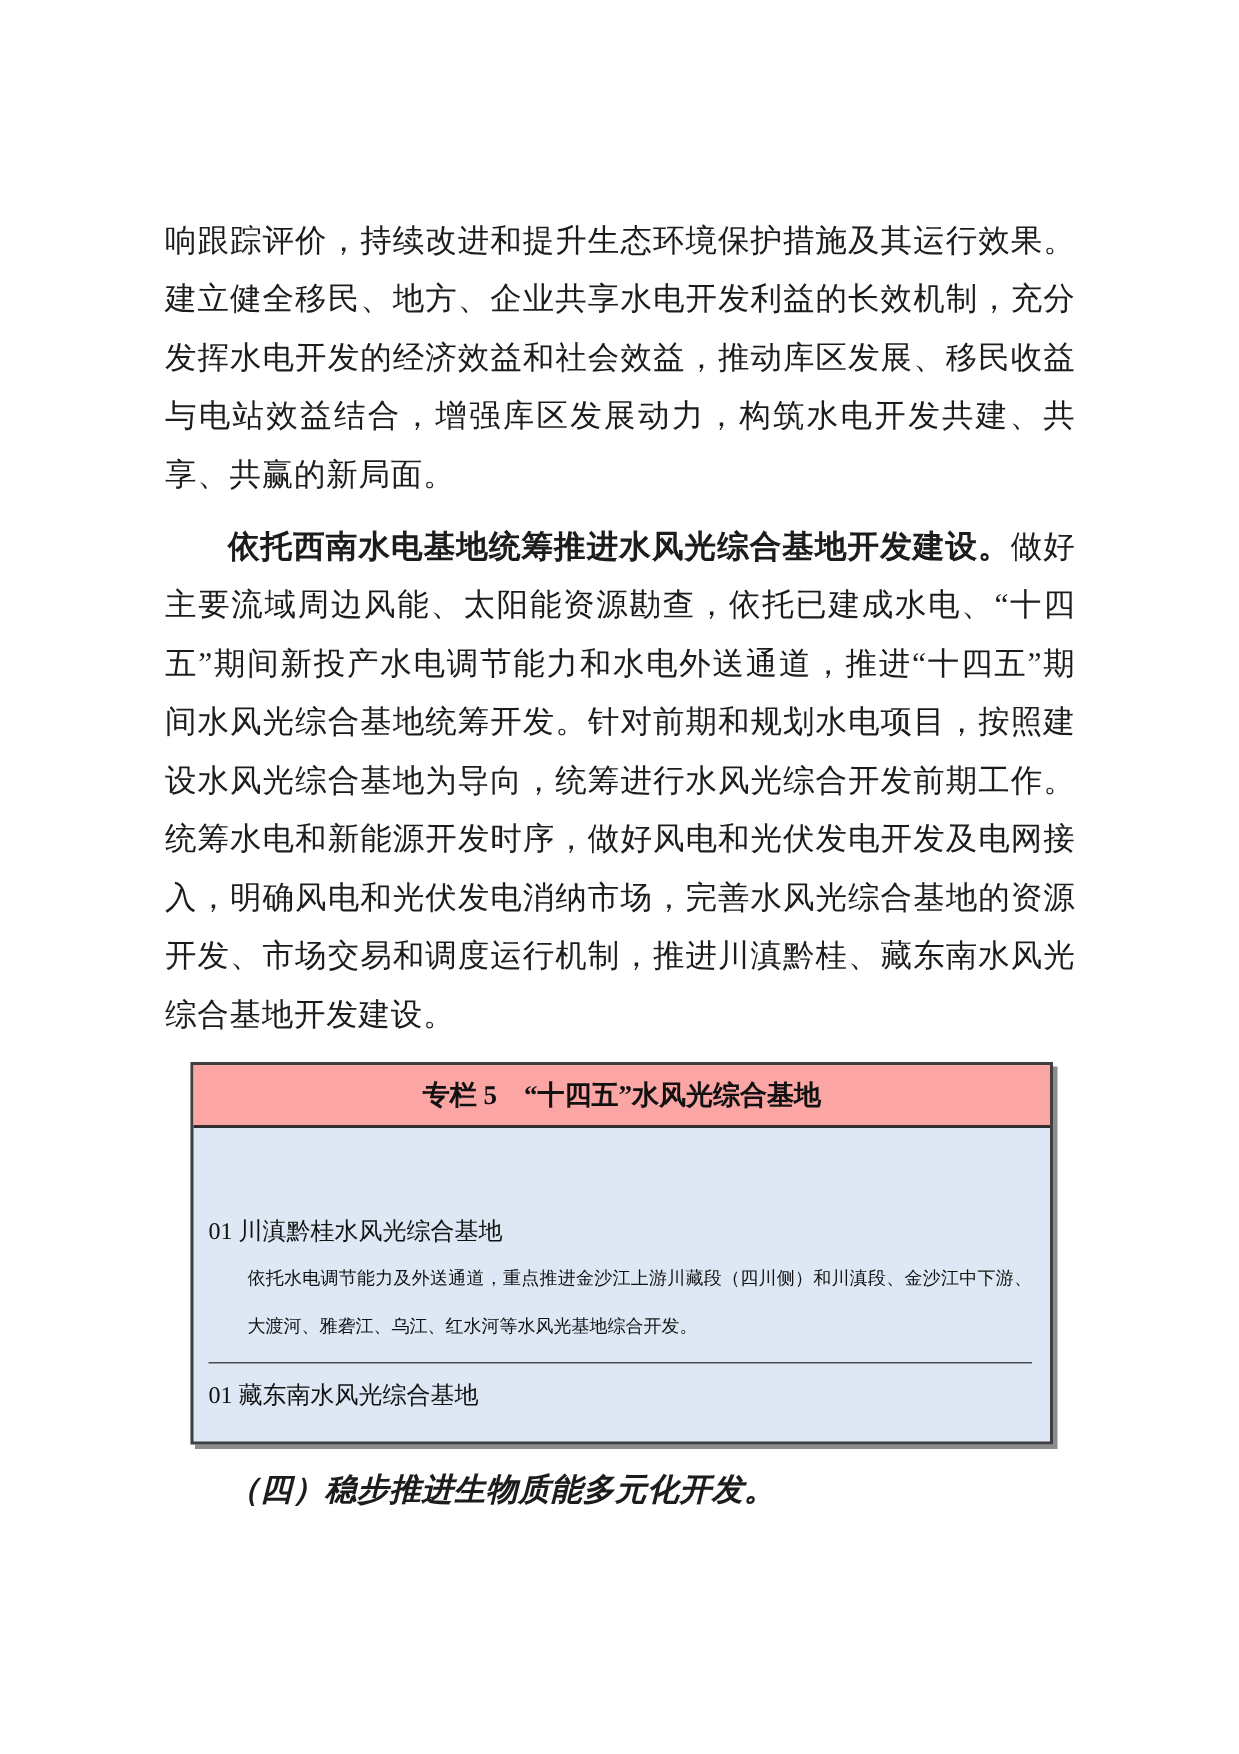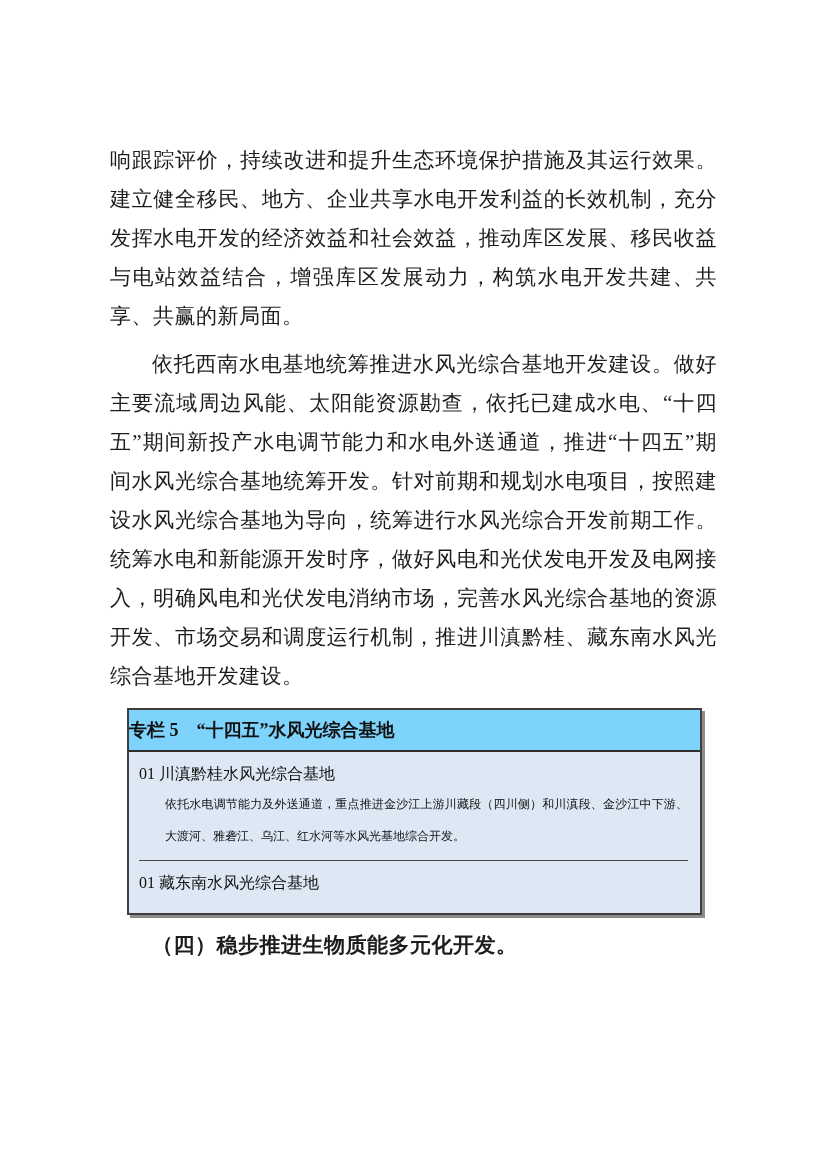--- a/index.html
+++ b/index.html
@@ -20,39 +20,40 @@
     width: 607px;
   }
   p.para {
     margin: 0;
     font-size: 21px;
     line-height: 39px;
     letter-spacing: 0.5px;
     text-align: justify;
   }
   p.para.p2 { margin-top: 9px; text-indent: 2em; }
-  p.para b { font-weight: normal; }
+  p.para b { font-weight: bold; }
 
   .column-box {
     margin: 12px 15px 0 17px;
     border: 2px solid #3f3f3f;
     box-shadow: 3px 3px 0 #8c8c8c;
     background: #dde8f4;
   }
   .box-header {
-    background: #7dd3fc;
+    background: #fca5a5;
     border-bottom: 2px solid #2f2f2f;
+    text-align: center;
     font-weight: bold;
     font-size: 18px;
     line-height: 24px;
     padding: 8px 0;
     color: #111;
   }
   .box-body { padding: 6px 12px 10px 10px; }
-  .section { padding: 2px 0 6px 0; }
+  .section { padding: 2px 0 6px 0; margin-top: 48px; }
   .section + .section {
     border-top: 1px solid #4a4a4a;
     margin-top: 2px;
     padding-top: 8px;
   }
   .sec-title {
     font-size: 16px;
     line-height: 28px;
     color: #111;
   }
@@ -62,20 +63,21 @@
     line-height: 32px;
     text-align: justify;
     color: #111;
   }
   .heading4 {
     margin: 16px 0 0 0;
     font-size: 21px;
     font-weight: bold;
     text-indent: 2em;
     letter-spacing: 0.5px;
+    font-style: italic;
   }
   .page-number {
     position: absolute;
     top: 1038px;
     left: 0;
     width: 100%;
     text-align: right;
     font-size: 18px;
     color: #7f1d1d;
   }

